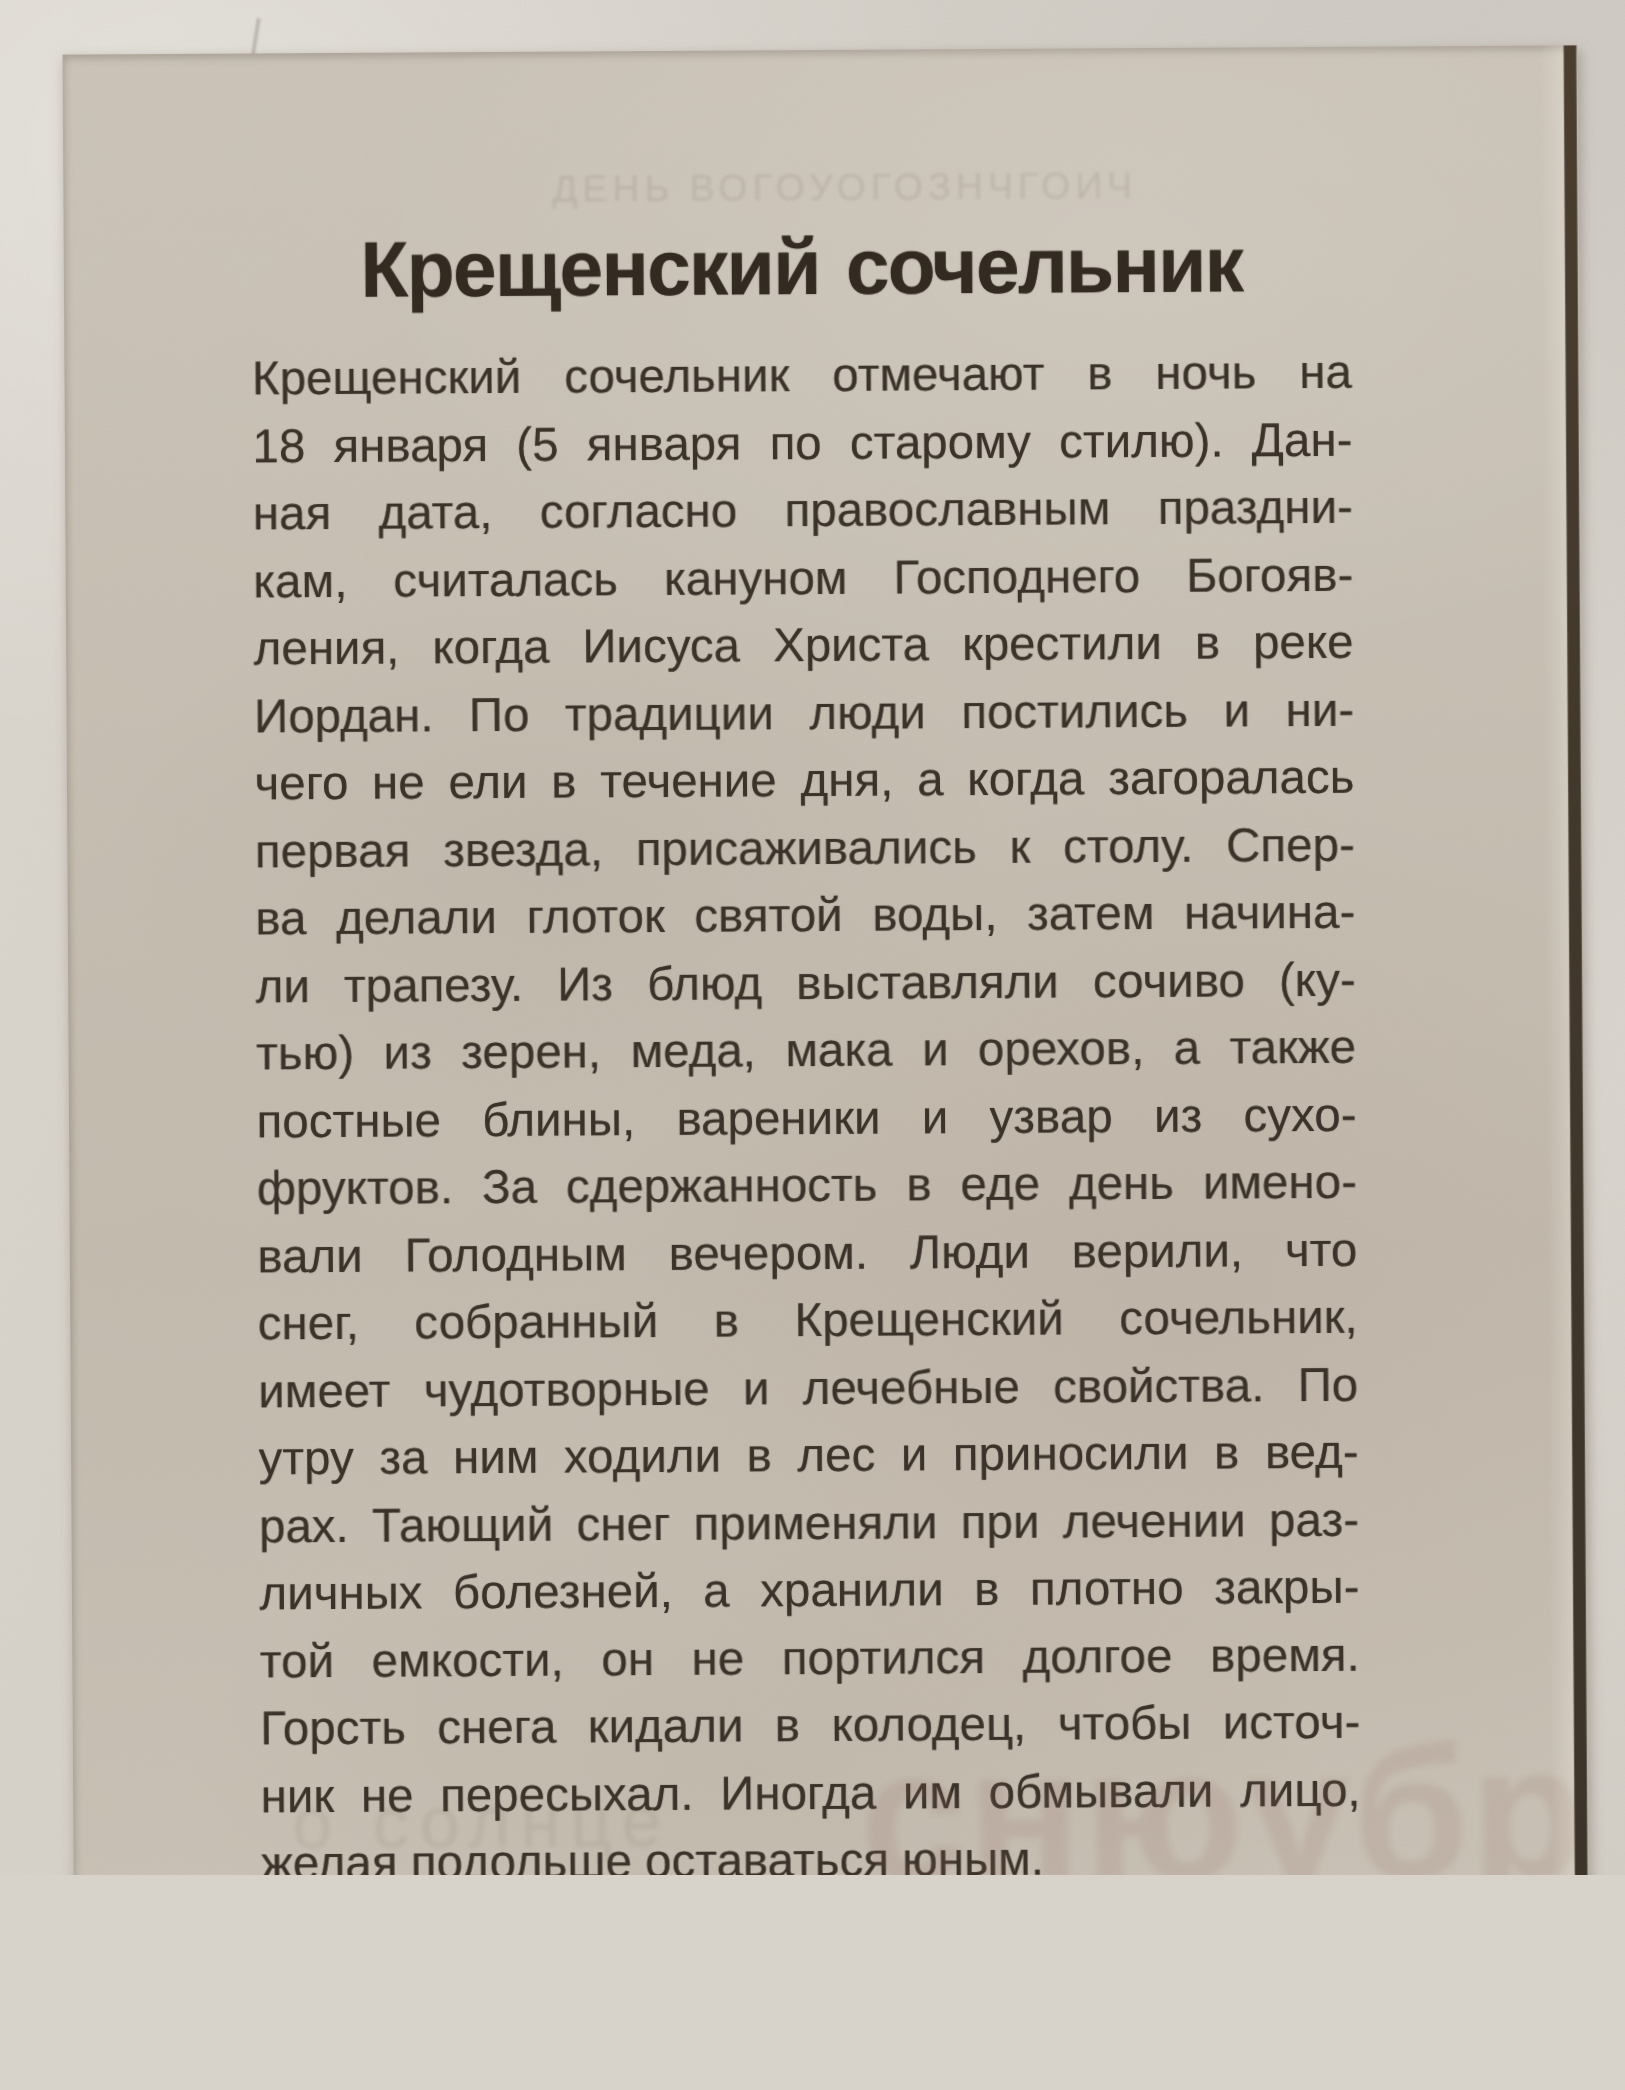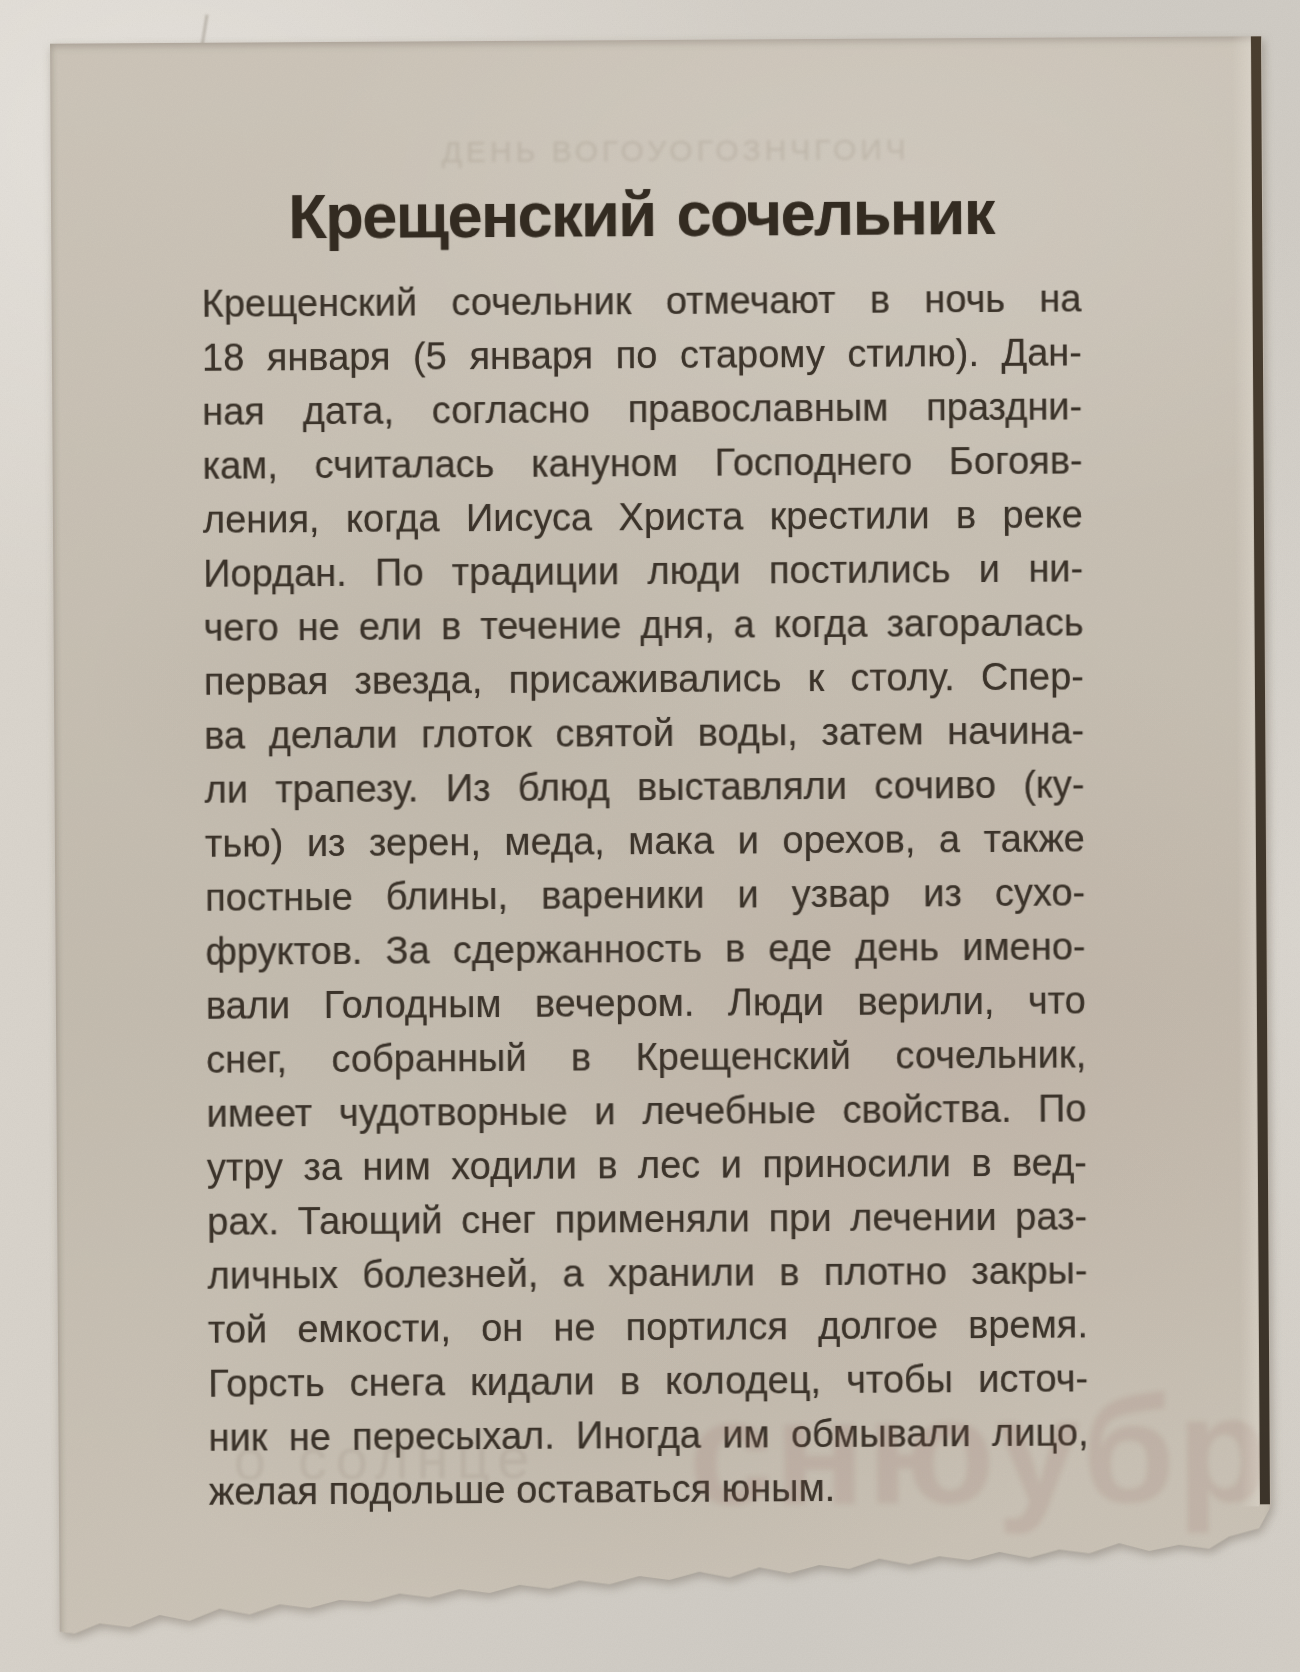--- a/index.html
+++ b/index.html
@@ -1,17 +1,17 @@
 <!DOCTYPE html>
 <html><head>
 <meta charset="utf-8">
 <style>
   html,body{margin:0;padding:0;background:#d7d2ca;}
   .photo{
-    position:relative;width:1300px;height:1672px;overflow:hidden;
+    position:relative;width:1300px;height:1500px;overflow:hidden;
     background:
       radial-gradient(900px 700px at 12% 8%, rgba(255,255,255,0.28), rgba(255,255,255,0) 70%),
       radial-gradient(800px 900px at 100% 55%, rgba(255,255,255,0.10), rgba(0,0,0,0.02) 80%),
       linear-gradient(105deg,#e0dbd3 0%,#d9d4cc 35%,#d3cfc8 70%,#d7d2ca 100%);
     font-family:"Liberation Sans", sans-serif;
   }
   .crease{
     position:absolute;left:198px;top:14px;width:3px;height:96px;
     background:rgba(105,95,80,0.30);transform:rotate(9deg);filter:blur(0.8px);
   }

